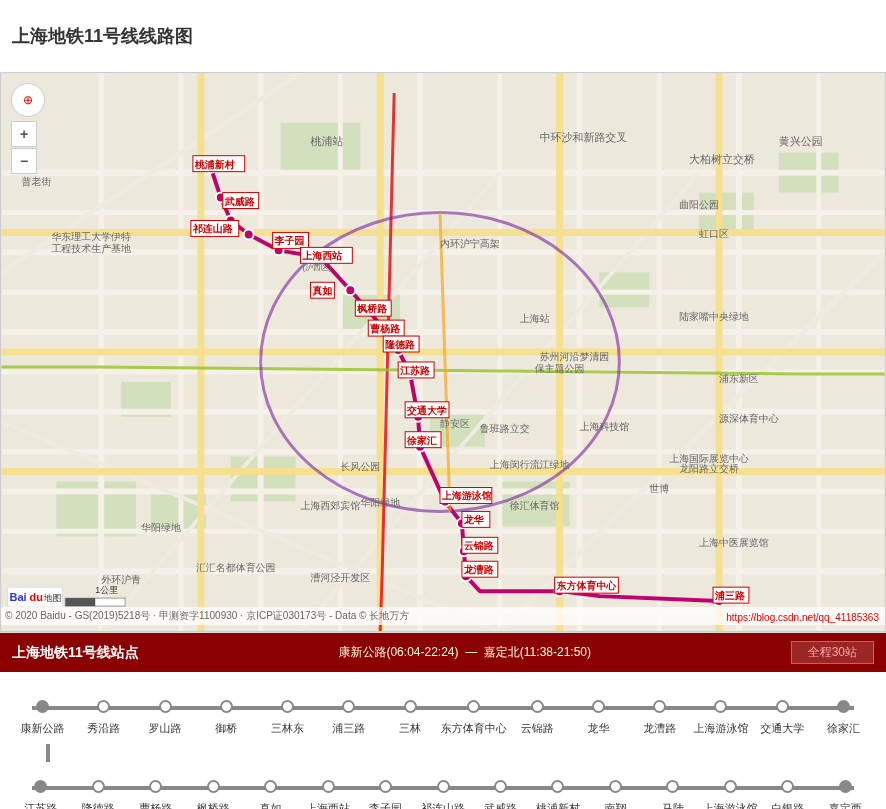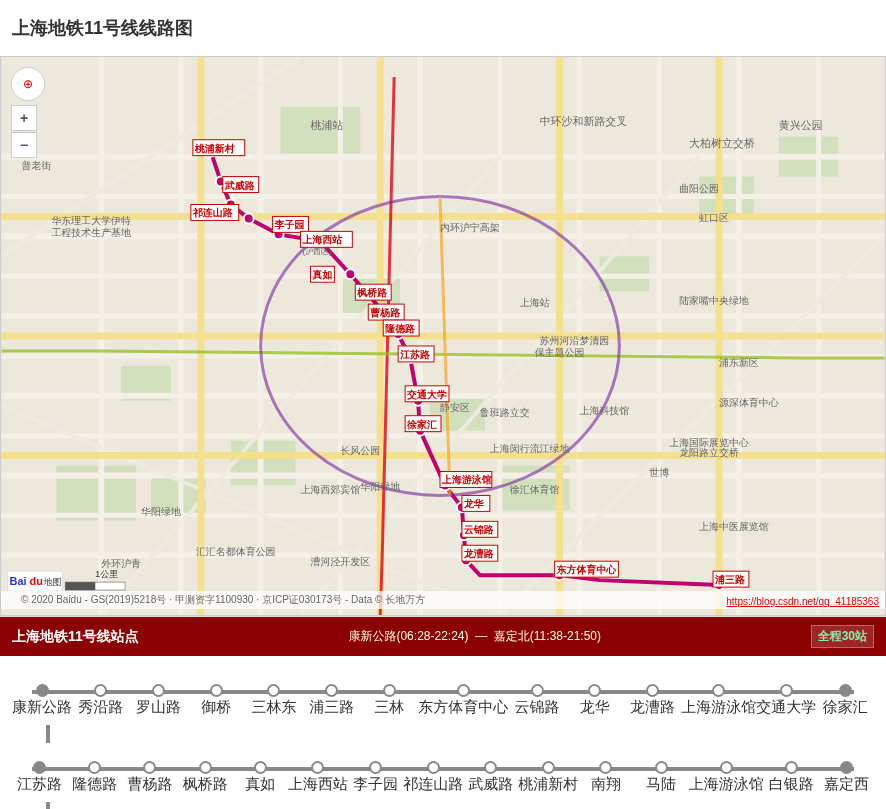--- a/index.html
+++ b/index.html
@@ -2,21 +2,21 @@
 <html><head>
   <meta charset="utf-8">
   <style>
     * { box-sizing: border-box; margin: 0; padding: 0; }
     body { font-family: 'Microsoft YaHei', Arial, sans-serif; background: #f0f0f0; font-size: 12px; }
 
     .page-wrapper { width: 886px; background: #fff; }
 
     
     .page-title {
-      padding: 16px 12px;
+      padding: 24px 12px;
       font-size: 18px;
       color: #333;
       font-weight: bold;
       background: #fff;
     }
 
     
     .map-container {
       width: 886px;
       height: 560px;
@@ -72,21 +72,21 @@
       color: #e00;
       margin-bottom: 4px;
     }
 
     .map-copyright {
       position: absolute;
       bottom: 6px;
       left: 0;
       right: 0;
       background: rgba(255,255,255,0.75);
-      padding: 2px 20px;
+      padding: 2px 4px;
       font-size: 10px;
       color: #666;
     }
 
     
     .bottom-panel {
       width: 886px;
       background: #fff;
       border-top: 1px solid #ddd;
     }
@@ -105,25 +105,24 @@
       font-weight: bold;
     }
 
     .station-header-center {
       font-size: 12px;
       color: #ffd;
     }
 
     .station-header-right {
       font-size: 12px;
-      color: #86efac;
+      color: #fca5a5;
       background: rgba(255,255,255,0.15);
-      padding: 2px 6px;
+      padding: 2px 16px;
       border: 1px solid rgba(255,255,255,0.3);
-      font-weight: bold;
     }
 
     
     .station-list-area {
       padding: 10px 12px;
     }
 
     
     .full-station-row {
       position: relative;
@@ -160,23 +159,23 @@
       background: #fff;
       border: 2.5px solid #888;
       margin-top: 10px;
     }
 
     .st .circle.end {
       background: #888;
     }
 
     .st .sname {
-      font-size: 15px;
+      font-size: 11px;
       color: #333;
-      margin-top: 1px;
+      margin-top: 8px;
       text-align: center;
       white-space: nowrap;
     }
 
     
     .v-connector {
       display: flex;
       align-items: center;
       padding-left: 34px;
       margin: 0;
@@ -187,21 +186,20 @@
       height: 18px;
       background: #888;
     }
 
     .csdn-link {
       position: absolute;
       bottom: 2px;
       right: 6px;
       font-size: 10px;
       color: #e00;
-      text-decoration: underline;
     }
   </style>
 </head>
 <body>
 
 <div class="page-wrapper">
 
   <div class="page-title">上海地铁11号线线路图</div>
 
   <div class="map-container">
@@ -400,21 +398,21 @@
     <div class="csdn-link" style="position:absolute;bottom:8px;right:6px;font-size:10px;color:#e00;z-index:10;">https://blog.csdn.net/qq_41185363</div>
   </div>
 
   <div class="bottom-panel">
 
     <div class="station-header">
       <div class="station-header-left">
         <span>上海地铁11号线站点</span>
       </div>
       <div class="station-header-center">
-        <span>康新公路(06:28-22:24)</span>
+        <span>康新公路(06:04-22:24)</span>
         &nbsp;—&nbsp;
         <span>嘉定北(11:38-21:50)</span>
       </div>
       <div class="station-header-right">全程30站</div>
     </div>
 
     <div class="station-list-area">
 
       <div class="full-station-row">
         <div class="track"></div>

